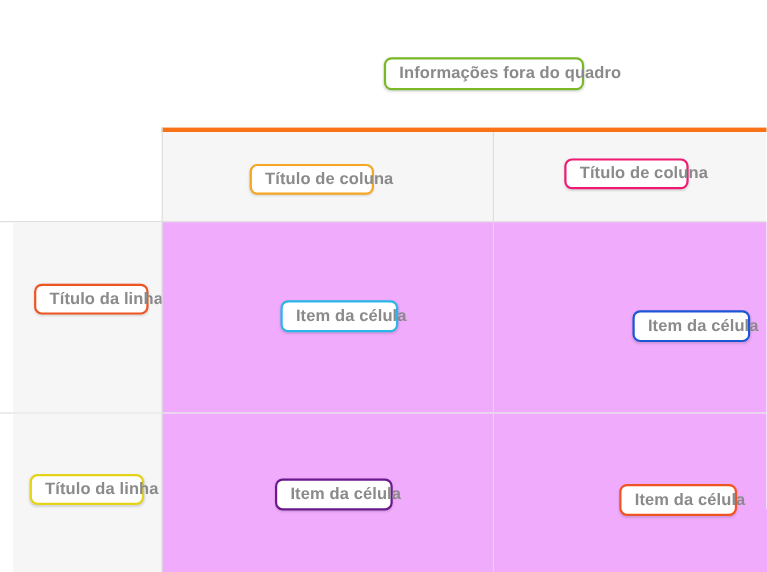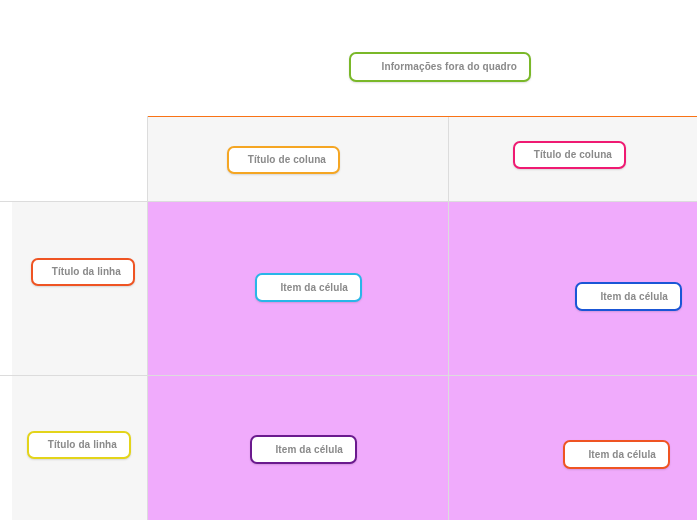--- a/index.html
+++ b/index.html
@@ -43,21 +43,21 @@
   }
 
   
   .header-strip {
     position: absolute;
     left: 147px;
     top: 0;
     width: 550px;
     height: 85px;
     background: #f6f6f6;
-    border-top: 1px solid #f97316;
+    border-top: 4px solid #f97316;
     box-sizing: border-box;
   }
 
   
   .corner-cell {
     position: absolute;
     left: 0;
     top: 0;
     width: 147px;
     height: 85px;
@@ -111,28 +111,28 @@
   .vline-a { left: 147px; }
   .vline-b { left: 448px; }
 
   .header-strip .vline-b { left: 301px; }
 
   
   .chip {
     position: absolute;
     display: inline-flex;
     align-items: center;
-    justify-content: flex-end;
+    justify-content: flex-start;
     text-align: center;
     background: #ffffff;
     border: 2px solid #999999;
     border-radius: 7px;
     color: #8a8a8a;
     font-weight: bold;
-    font-size: 10px;
+    font-size: 15px;
     line-height: 14px;
     letter-spacing: 0.1px;
     padding: 7px 12px;
     box-sizing: border-box;
     box-shadow: 0 1px 2px rgba(0,0,0,0.13);
     white-space: nowrap;
     font-family: "Liberation Sans", sans-serif;
   }
   .chip.multiline { white-space: normal; }
 </style>

